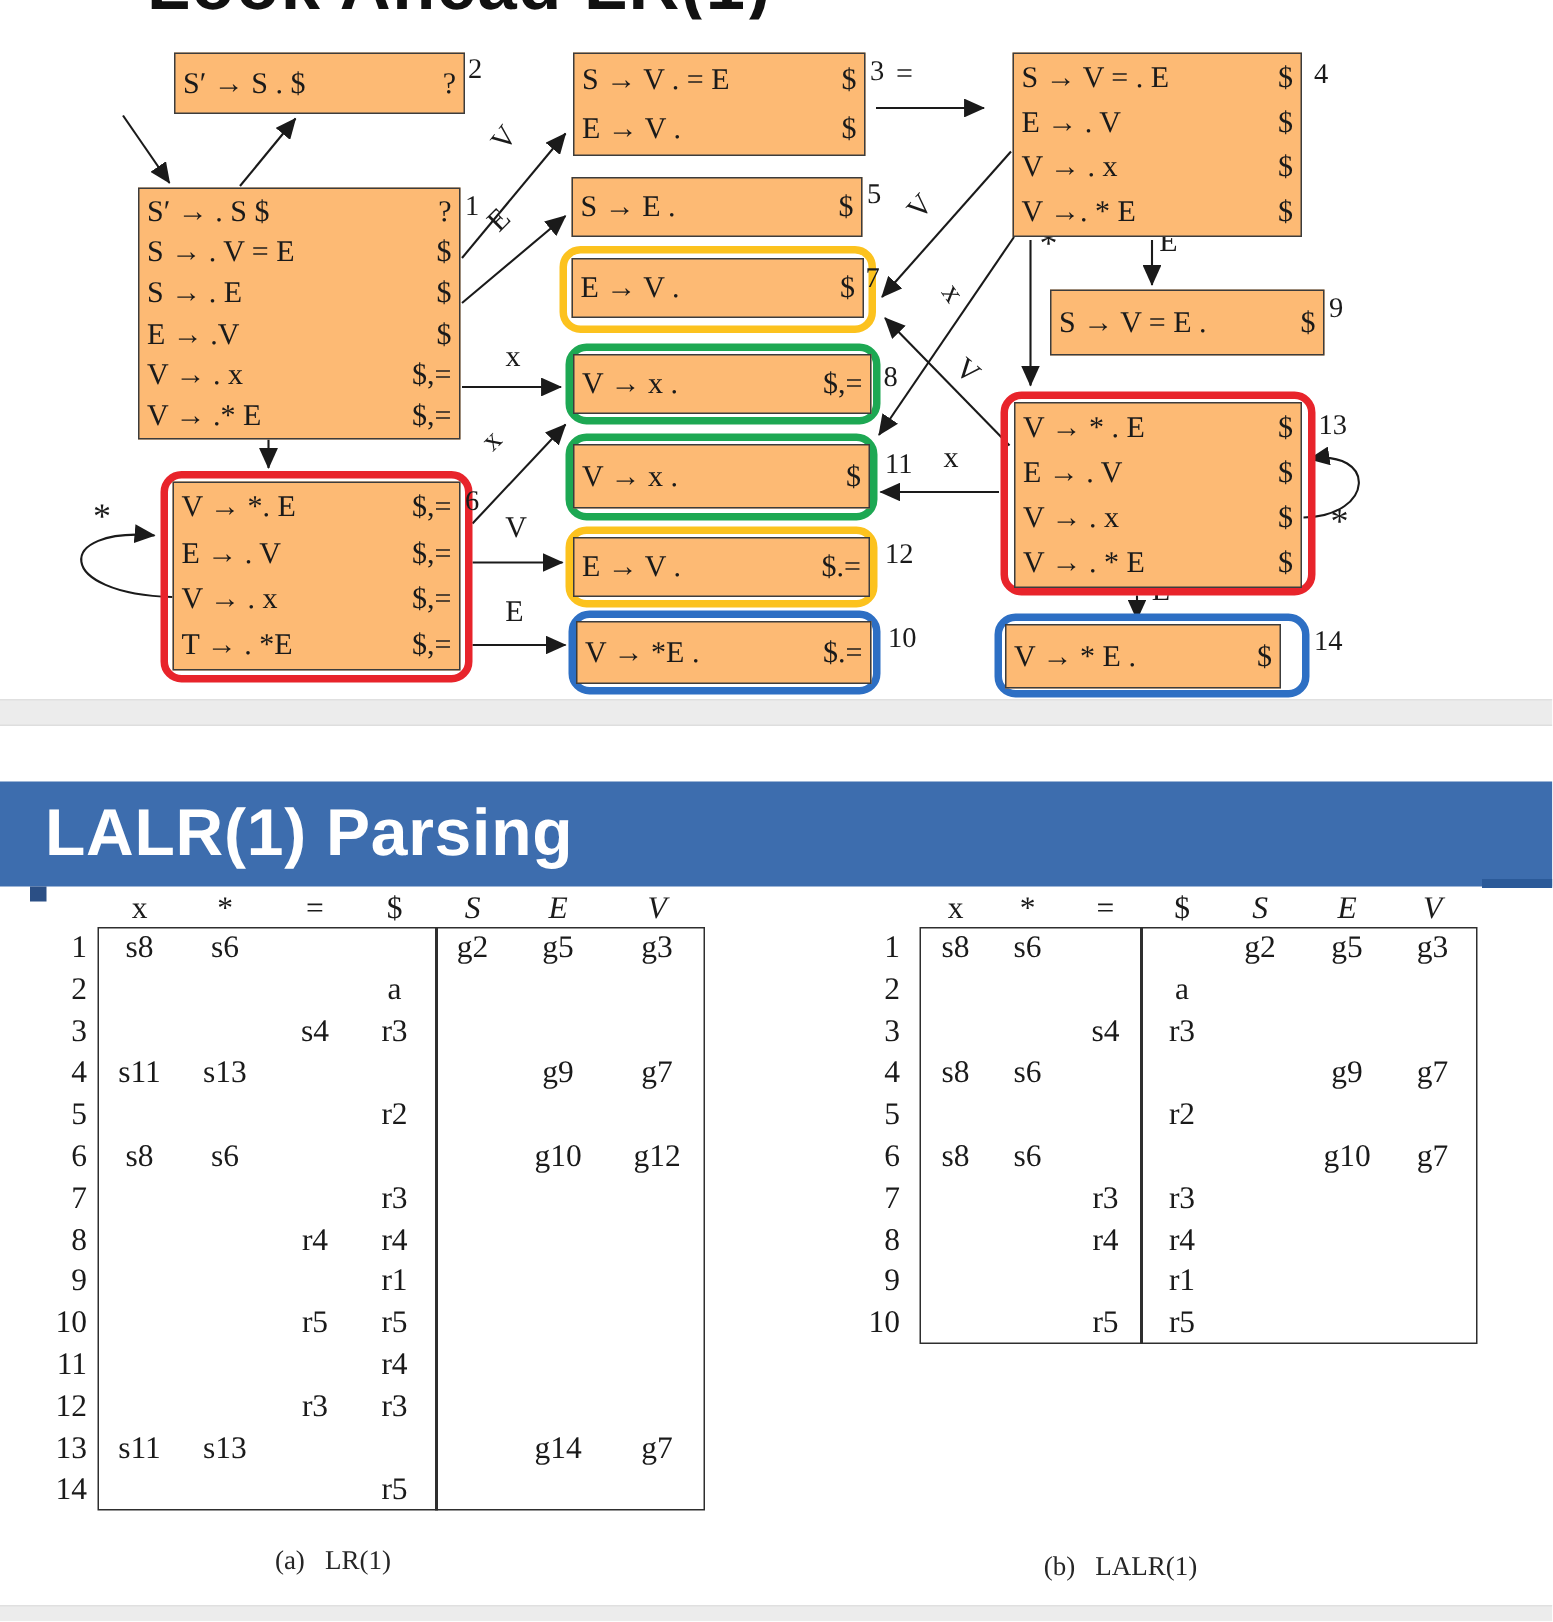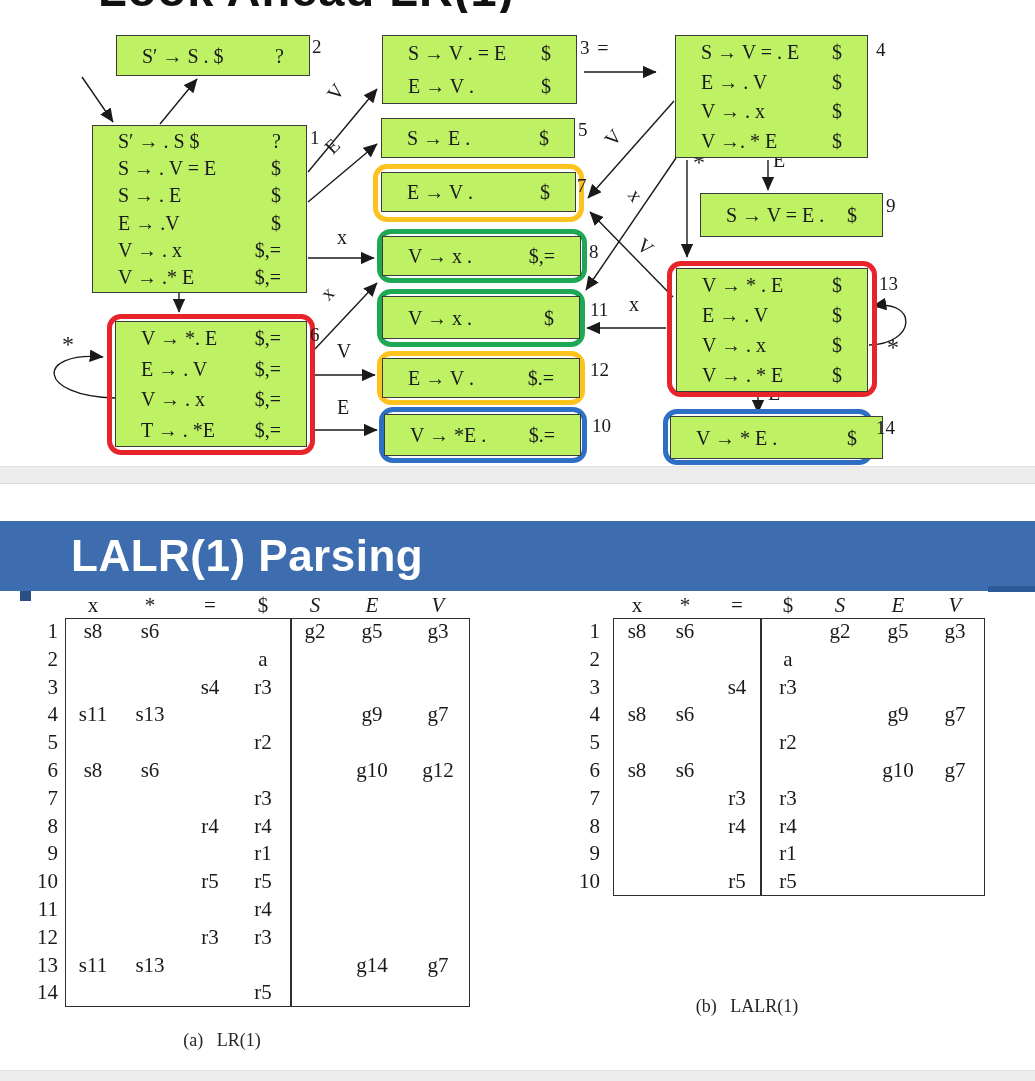--- a/index.html
+++ b/index.html
@@ -6,30 +6,30 @@
   #page{position:relative;width:1035px;height:1081px;background:#ffffff;overflow:hidden;
         font-family:"Liberation Serif", serif;color:#1a1a1a;}
   .band{position:absolute;left:0;width:1035px;background:#ececec;border-top:1px solid #e0e0e0;border-bottom:1px solid #dedede;box-sizing:border-box;}
   
   #clip-title{position:absolute;left:93px;top:0;width:560px;height:13px;overflow:hidden;}
   #clip-title span{position:absolute;left:5px;top:-38px;font-family:"Liberation Sans",sans-serif;
         font-weight:bold;font-size:47px;letter-spacing:1px;color:#111;white-space:nowrap;}
   
   #automaton{position:absolute;left:0;top:0;width:1035px;height:466px;}
   #edges-svg{position:absolute;left:0;top:0;}
-  .state-box{position:absolute;border:1.6px solid #3c3c3c;background:#bef264;box-sizing:border-box;
-        display:flex;flex-direction:column;justify-content:space-around;padding:1px 25px;}
+  .state-box{position:absolute;border:1.6px solid #3c3c3c;background:#fdba74;box-sizing:border-box;
+        display:flex;flex-direction:column;justify-content:space-around;padding:1px 5px;}
   .state-outline{position:absolute;border-radius:14px;box-sizing:border-box;border:5px solid #000;background:transparent;}
   .item-row{display:flex;justify-content:space-between;align-items:center;font-size:20px;line-height:1.1;}
   .item-row .la{padding-left:8px;}
   .state-num{position:absolute;font-size:19px;line-height:1;}
   
   #title-bar{position:absolute;left:0;top:521px;width:1035px;height:70px;display:flex;align-items:center;}
   #title-bar span{font-family:"Liberation Sans",sans-serif;font-weight:bold;font-size:44px;color:#ffffff;
-        padding-left:30px;letter-spacing:0.5px;white-space:nowrap;margin-left:41px;}
+        padding-left:30px;letter-spacing:0.5px;white-space:nowrap;}
   #bar-accent{position:absolute;left:988px;top:586px;width:47px;height:6px;}
   #corner-navy{position:absolute;left:20px;top:591px;width:11px;height:10px;}
   .ptable{position:absolute;}
   .ptable .hdr{position:absolute;top:0;height:24px;font-size:21px;line-height:24px;transform:translateX(-50%);}
   .ptable .hdr.it{font-style:italic;}
   .ptable .tborder{position:absolute;border:1.5px solid #2e2e2e;box-sizing:border-box;background:transparent;}
   .ptable .tdivider{position:absolute;width:1.5px;background:#2e2e2e;}
   .ptable .rownum{position:absolute;text-align:right;font-size:21px;}
   .ptable .cell{position:absolute;font-size:21px;transform:translateX(-50%);}
   .caption{position:absolute;font-size:18px;color:#262626;transform:translateX(-50%);white-space:pre;}
@@ -222,21 +222,21 @@
             <span class="prod">V → . x</span>
             <span class="la">$</span>
           </div>
           <div class="item-row">
             <span class="prod">V → . * E</span>
             <span class="la">$</span>
           </div>
         </div>
         <span class="state-num" style="left: 879px; top: 274px;">13</span>
         <div class="state-outline" style="left: 663px; top: 409px; width: 210px; height: 56px; border-color: rgb(45, 111, 196);"></div>
-        <div class="state-box" style="left: 670px; top: 416px; width: 213px; height: 43px;">
+        <div class="state-box" style="left: 670px; top: 416px; width: 184px; height: 43px;">
           <div class="item-row">
             <span class="prod">V → * E .</span>
             <span class="la">$</span>
           </div>
         </div>
         <span class="state-num" style="left: 876px; top: 418px;">14</span>
         <div class="state-outline" style="left: 107px; top: 314px; width: 208px; height: 141px; border-color: rgb(232, 36, 43);"></div>
         <div class="state-box" style="left: 115px; top: 321px; width: 192px; height: 126px;">
           <div class="item-row">
             <span class="prod">V → *. E</span>
@@ -363,16 +363,16 @@
       <span class="cell" style="left: 177px; top: 219.6px; line-height: 27.8px;">r4</span>
       <span class="cell" style="left: 228px; top: 219.6px; line-height: 27.8px;">r4</span>
       <span class="rownum" style="left: 0px; top: 247.4px; width: 40px; line-height: 27.8px;">9</span>
       <span class="cell" style="left: 228px; top: 247.4px; line-height: 27.8px;">r1</span>
       <span class="rownum" style="left: 0px; top: 275.2px; width: 40px; line-height: 27.8px;">10</span>
       <span class="cell" style="left: 177px; top: 275.2px; line-height: 27.8px;">r5</span>
       <span class="cell" style="left: 228px; top: 275.2px; line-height: 27.8px;">r5</span>
     </div>
 
   <span class="caption" id="cap-a" style="left: 222px; top: 1030px;">(a)   LR(1)</span>
-  <span class="caption" id="cap-b" style="left: 747px; top: 996px;">(b)   LALR(1)</span>
+  <span class="caption" id="cap-b" style="left: 747px; top: 1034px;">(b)   LALR(1)</span>
 
   <div class="band" style="top:1070px;height:11px;border-bottom:none;"></div>
 </div>
 
 </body></html>

